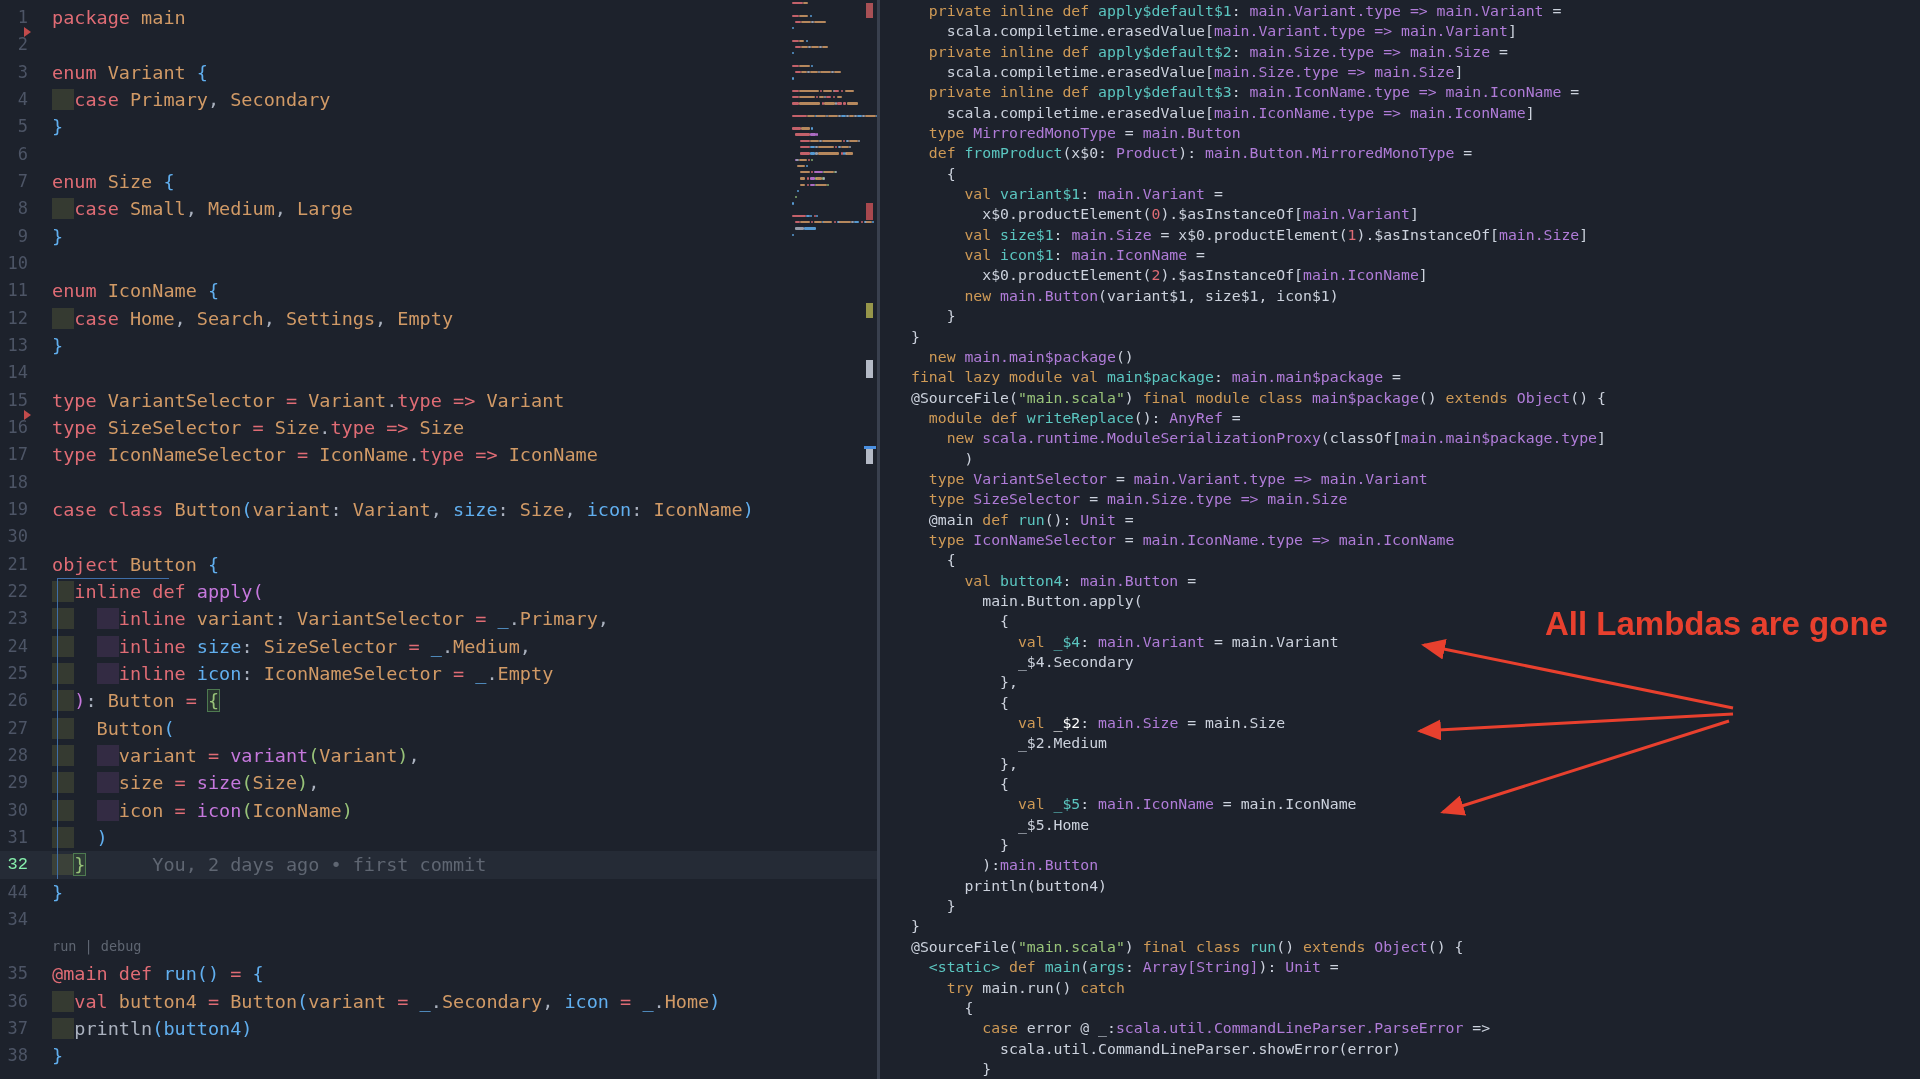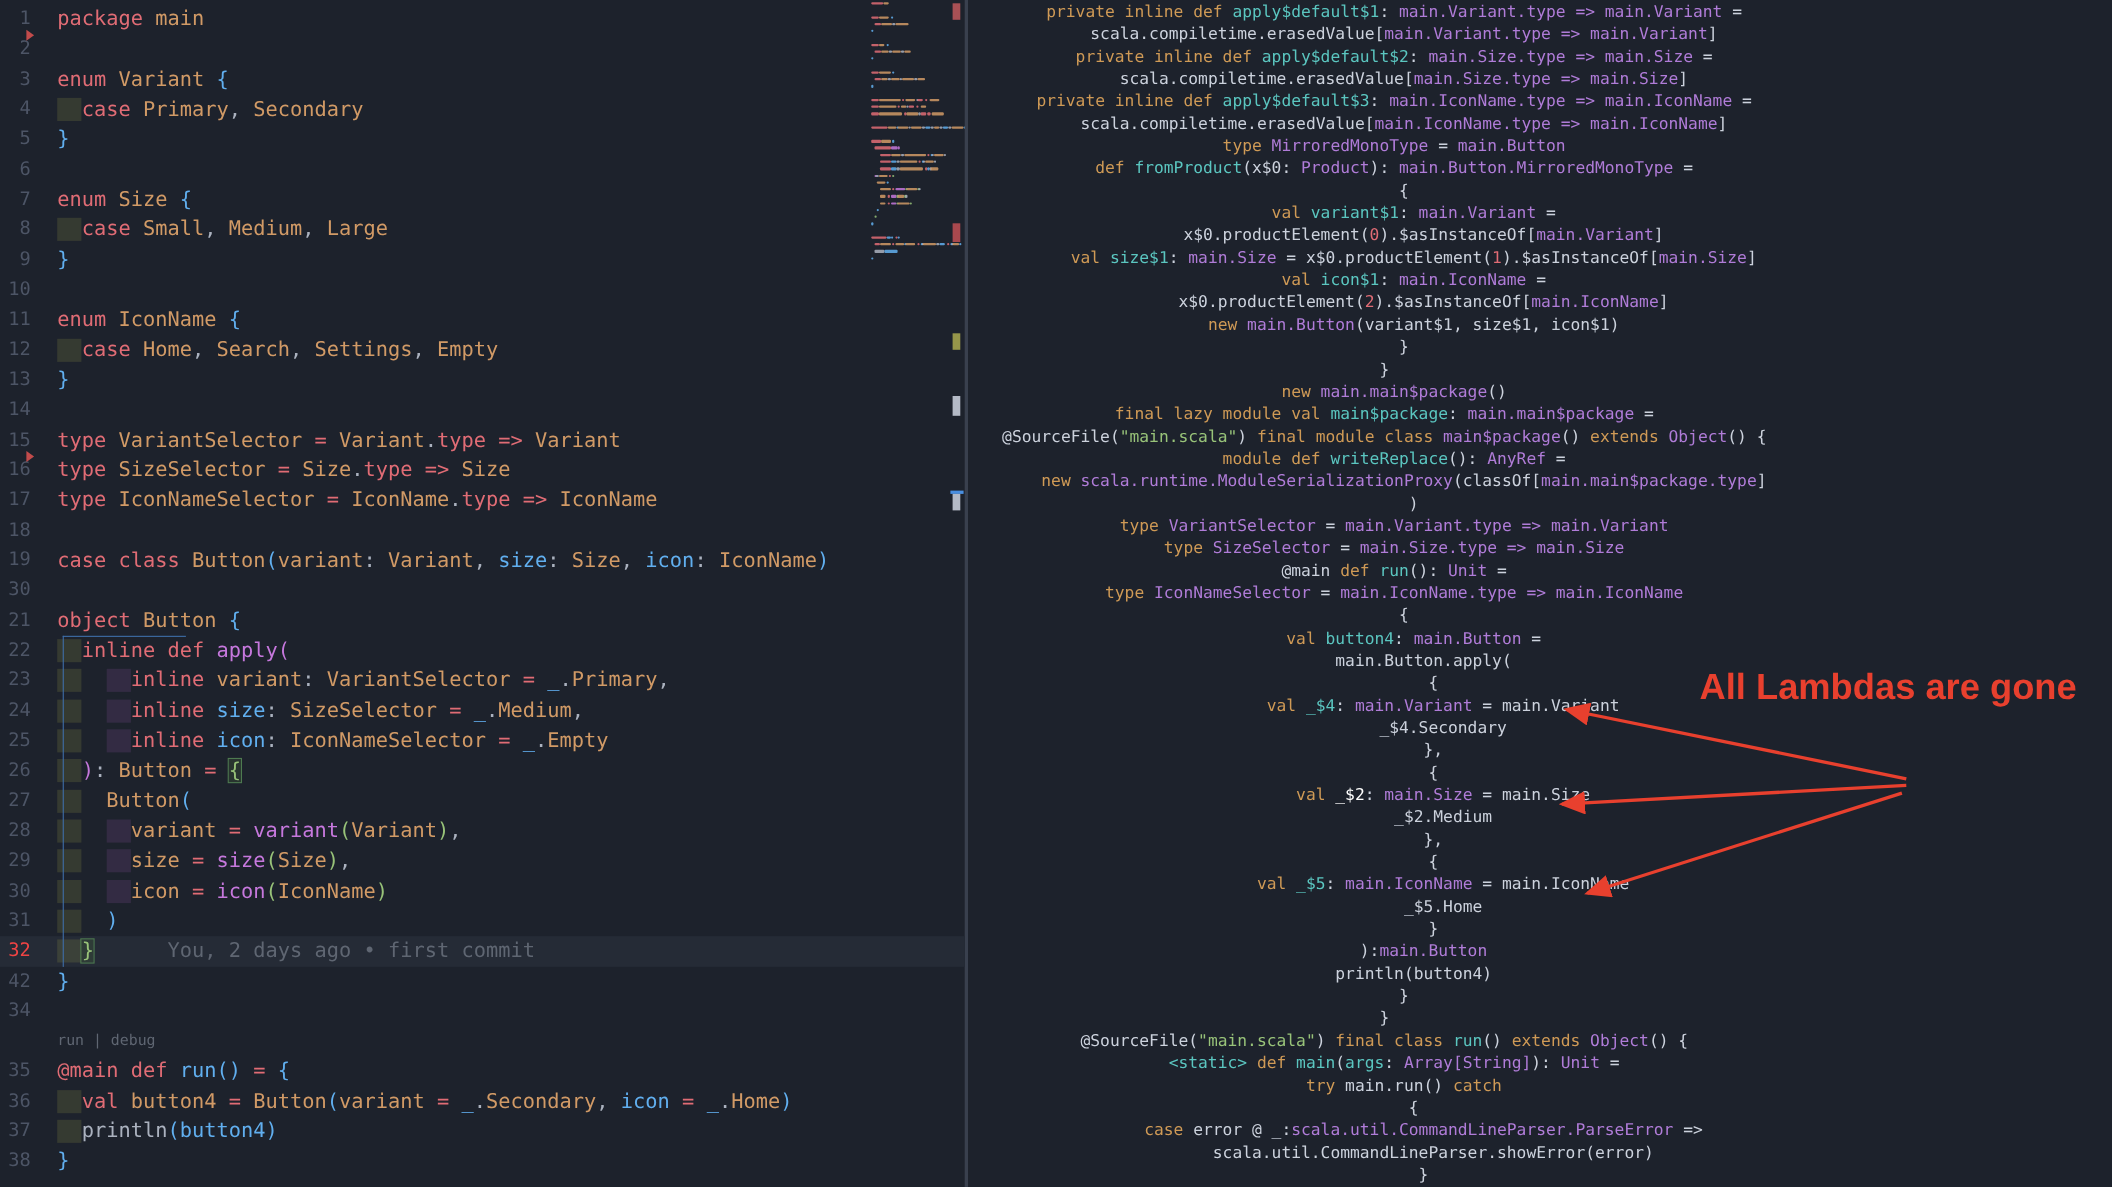--- a/index.html
+++ b/index.html
@@ -9,42 +9,42 @@
   .workbench { position:relative; width:1920px; height:1079px; display:flex; }
 
   
   .pane-left { position:relative; width:877px; height:1079px; overflow:hidden; }
   .code-left { position:absolute; top:4px; left:0; right:0; font-size:18.5px; }
   .code-left .row { height:27.33px; line-height:27.33px; white-space:pre; display:flex; }
   .code-left .ln { width:28px; text-align:right; color:#4d5566; flex:0 0 28px;
                    font-size:17px; }
   .code-left .lc { padding-left:24px; white-space:pre; }
   .row.cur { background:#252b36; }
-  .row.cur .ln { color:#ef4444; }
+  .row.cur .ln { color:#86efac;font-family:Liberation Mono, monospace; }
   .row.codelens .lc { font-size:13.5px; color:#5f6672; line-height:27.33px; }
   .tk-box { outline:1px solid #4e7a50; background:rgba(80,120,60,0.22); }
 
   
   .scope-v { position:absolute; width:1px; background:#3f6ea8; }
   .scope-h { position:absolute; height:1px; background:#3f6ea8; }
   .gutter-mark { position:absolute; width:0; height:0;
                  border-left:7px solid #c24b4b; border-top:5px solid transparent;
                  border-bottom:5px solid transparent; }
 
   
   .minimap { position:absolute; top:0; left:788px; width:76px; height:1079px; }
   .minimap .bar { position:absolute; height:2.4px; border-radius:1px; opacity:.85; }
   .ruler { position:absolute; top:0; left:864px; width:13px; height:1079px; }
   .ruler .mark { position:absolute; }
 
   
   .divider { width:3px; height:1079px; background:#39404e; cursor:col-resize; }
 
   
-  .pane-right { position:relative; flex:1; height:1079px; overflow:hidden;text-align:center; }
+  .pane-right { position:relative; flex:1; height:1079px; overflow:hidden; }
   .code-right { position:absolute; top:1px; left:31px; font-size:14.8px; }
   .code-right .row { height:20.35px; line-height:20.35px; white-space:pre; }
 
   
   .annotation { position:absolute; left:1545px; top:605px; width:340px;
                 font-family:"Liberation Sans", sans-serif; font-weight:bold;
                 font-size:33px; letter-spacing:0; white-space:nowrap; }
   .arrows { position:absolute; top:0; left:0; pointer-events:none; }
 </style>
 </head>
@@ -79,21 +79,21 @@
         <div class="row"><span class="ln">23</span><span class="lc"><span style="background-color: rgba(150, 155, 70, 0.2);">  </span><span style="color: rgb(171, 178, 191);">  </span><span style="background-color: rgba(165, 95, 190, 0.16);">  </span><span style="color: rgb(224, 108, 117);">inline </span><span style="color: rgb(209, 154, 102);">variant</span><span style="color: rgb(171, 178, 191);">: </span><span style="color: rgb(209, 154, 102);">VariantSelector</span><span style="color: rgb(171, 178, 191);"> </span><span style="color: rgb(224, 108, 117);">=</span><span style="color: rgb(171, 178, 191);"> </span><span style="color: rgb(97, 175, 239);">_</span><span style="color: rgb(171, 178, 191);">.</span><span style="color: rgb(209, 154, 102);">Primary</span><span style="color: rgb(171, 178, 191);">,</span></span></div>
         <div class="row"><span class="ln">24</span><span class="lc"><span style="background-color: rgba(150, 155, 70, 0.2);">  </span><span style="color: rgb(171, 178, 191);">  </span><span style="background-color: rgba(165, 95, 190, 0.16);">  </span><span style="color: rgb(224, 108, 117);">inline </span><span style="color: rgb(97, 175, 239);">size</span><span style="color: rgb(171, 178, 191);">: </span><span style="color: rgb(209, 154, 102);">SizeSelector</span><span style="color: rgb(171, 178, 191);"> </span><span style="color: rgb(224, 108, 117);">=</span><span style="color: rgb(171, 178, 191);"> </span><span style="color: rgb(97, 175, 239);">_</span><span style="color: rgb(171, 178, 191);">.</span><span style="color: rgb(209, 154, 102);">Medium</span><span style="color: rgb(171, 178, 191);">,</span></span></div>
         <div class="row"><span class="ln">25</span><span class="lc"><span style="background-color: rgba(150, 155, 70, 0.2);">  </span><span style="color: rgb(171, 178, 191);">  </span><span style="background-color: rgba(165, 95, 190, 0.16);">  </span><span style="color: rgb(224, 108, 117);">inline </span><span style="color: rgb(97, 175, 239);">icon</span><span style="color: rgb(171, 178, 191);">: </span><span style="color: rgb(209, 154, 102);">IconNameSelector</span><span style="color: rgb(171, 178, 191);"> </span><span style="color: rgb(224, 108, 117);">=</span><span style="color: rgb(171, 178, 191);"> </span><span style="color: rgb(97, 175, 239);">_</span><span style="color: rgb(171, 178, 191);">.</span><span style="color: rgb(209, 154, 102);">Empty</span></span></div>
         <div class="row"><span class="ln">26</span><span class="lc"><span style="background-color: rgba(150, 155, 70, 0.2);">  </span><span style="color: rgb(198, 120, 221);">)</span><span style="color: rgb(171, 178, 191);">: </span><span style="color: rgb(209, 154, 102);">Button</span><span style="color: rgb(171, 178, 191);"> </span><span style="color: rgb(224, 108, 117);">=</span><span style="color: rgb(171, 178, 191);"> </span><span class="tk-box" style="color: rgb(152, 195, 121);">{</span></span></div>
         <div class="row"><span class="ln">27</span><span class="lc"><span style="background-color: rgba(150, 155, 70, 0.2);">  </span><span style="color: rgb(171, 178, 191);">  </span><span style="color: rgb(209, 154, 102);">Button</span><span style="color: rgb(97, 175, 239);">(</span></span></div>
         <div class="row"><span class="ln">28</span><span class="lc"><span style="background-color: rgba(150, 155, 70, 0.2);">  </span><span style="color: rgb(171, 178, 191);">  </span><span style="background-color: rgba(165, 95, 190, 0.16);">  </span><span style="color: rgb(209, 154, 102);">variant</span><span style="color: rgb(171, 178, 191);"> </span><span style="color: rgb(224, 108, 117);">=</span><span style="color: rgb(171, 178, 191);"> </span><span style="color: rgb(198, 120, 221);">variant</span><span style="color: rgb(152, 195, 121);">(</span><span style="color: rgb(209, 154, 102);">Variant</span><span style="color: rgb(152, 195, 121);">)</span><span style="color: rgb(171, 178, 191);">,</span></span></div>
         <div class="row"><span class="ln">29</span><span class="lc"><span style="background-color: rgba(150, 155, 70, 0.2);">  </span><span style="color: rgb(171, 178, 191);">  </span><span style="background-color: rgba(165, 95, 190, 0.16);">  </span><span style="color: rgb(209, 154, 102);">size</span><span style="color: rgb(171, 178, 191);"> </span><span style="color: rgb(224, 108, 117);">=</span><span style="color: rgb(171, 178, 191);"> </span><span style="color: rgb(198, 120, 221);">size</span><span style="color: rgb(152, 195, 121);">(</span><span style="color: rgb(209, 154, 102);">Size</span><span style="color: rgb(152, 195, 121);">)</span><span style="color: rgb(171, 178, 191);">,</span></span></div>
         <div class="row"><span class="ln">30</span><span class="lc"><span style="background-color: rgba(150, 155, 70, 0.2);">  </span><span style="color: rgb(171, 178, 191);">  </span><span style="background-color: rgba(165, 95, 190, 0.16);">  </span><span style="color: rgb(209, 154, 102);">icon</span><span style="color: rgb(171, 178, 191);"> </span><span style="color: rgb(224, 108, 117);">=</span><span style="color: rgb(171, 178, 191);"> </span><span style="color: rgb(198, 120, 221);">icon</span><span style="color: rgb(152, 195, 121);">(</span><span style="color: rgb(209, 154, 102);">IconName</span><span style="color: rgb(152, 195, 121);">)</span></span></div>
         <div class="row"><span class="ln">31</span><span class="lc"><span style="background-color: rgba(150, 155, 70, 0.2);">  </span><span style="color: rgb(171, 178, 191);">  </span><span style="color: rgb(97, 175, 239);">)</span></span></div>
         <div class="row cur"><span class="ln">32</span><span class="lc"><span style="background-color: rgba(150, 155, 70, 0.2);">  </span><span class="tk-box" style="color: rgb(152, 195, 121);">}</span><span style="color: rgb(95, 102, 114);">      You, 2 days ago • first commit</span></span></div>
-        <div class="row"><span class="ln">42</span><span class="lc"><span style="color: rgb(97, 175, 239);">}</span></span></div>
+        <div class="row"><span class="ln">44</span><span class="lc"><span style="color: rgb(97, 175, 239);">}</span></span></div>
         <div class="row"><span class="ln">34</span><span class="lc"></span></div>
         <div class="row codelens"><span class="ln"></span><span class="lc"><span style="color: rgb(95, 102, 114);">run</span><span style="color: rgb(95, 102, 114);"> | </span><span style="color: rgb(95, 102, 114);">debug</span></span></div>
         <div class="row"><span class="ln">35</span><span class="lc"><span style="color: rgb(224, 108, 117);">@main def </span><span style="color: rgb(97, 175, 239);">run</span><span style="color: rgb(97, 175, 239);">()</span><span style="color: rgb(171, 178, 191);"> </span><span style="color: rgb(224, 108, 117);">=</span><span style="color: rgb(171, 178, 191);"> </span><span style="color: rgb(97, 175, 239);">{</span></span></div>
         <div class="row"><span class="ln">36</span><span class="lc"><span style="background-color: rgba(150, 155, 70, 0.2);">  </span><span style="color: rgb(224, 108, 117);">val </span><span style="color: rgb(209, 154, 102);">button4</span><span style="color: rgb(171, 178, 191);"> </span><span style="color: rgb(224, 108, 117);">=</span><span style="color: rgb(171, 178, 191);"> </span><span style="color: rgb(209, 154, 102);">Button</span><span style="color: rgb(97, 175, 239);">(</span><span style="color: rgb(209, 154, 102);">variant</span><span style="color: rgb(171, 178, 191);"> </span><span style="color: rgb(224, 108, 117);">=</span><span style="color: rgb(171, 178, 191);"> </span><span style="color: rgb(97, 175, 239);">_</span><span style="color: rgb(171, 178, 191);">.</span><span style="color: rgb(209, 154, 102);">Secondary</span><span style="color: rgb(171, 178, 191);">, </span><span style="color: rgb(97, 175, 239);">icon</span><span style="color: rgb(171, 178, 191);"> </span><span style="color: rgb(224, 108, 117);">=</span><span style="color: rgb(171, 178, 191);"> </span><span style="color: rgb(97, 175, 239);">_</span><span style="color: rgb(171, 178, 191);">.</span><span style="color: rgb(209, 154, 102);">Home</span><span style="color: rgb(97, 175, 239);">)</span></span></div>
         <div class="row"><span class="ln">37</span><span class="lc"><span style="background-color: rgba(150, 155, 70, 0.2);">  </span><span style="color: rgb(171, 178, 191);">println</span><span style="color: rgb(97, 175, 239);">(button4)</span></span></div>
         <div class="row"><span class="ln">38</span><span class="lc"><span style="color: rgb(97, 175, 239);">}</span></span></div>
       </div>
     <div class="minimap">
         <div id="minimap-bars">
           <div class="bar" style="top: 2px; left: 4px; width: 10.8px; background: rgb(224, 108, 117);"></div>

